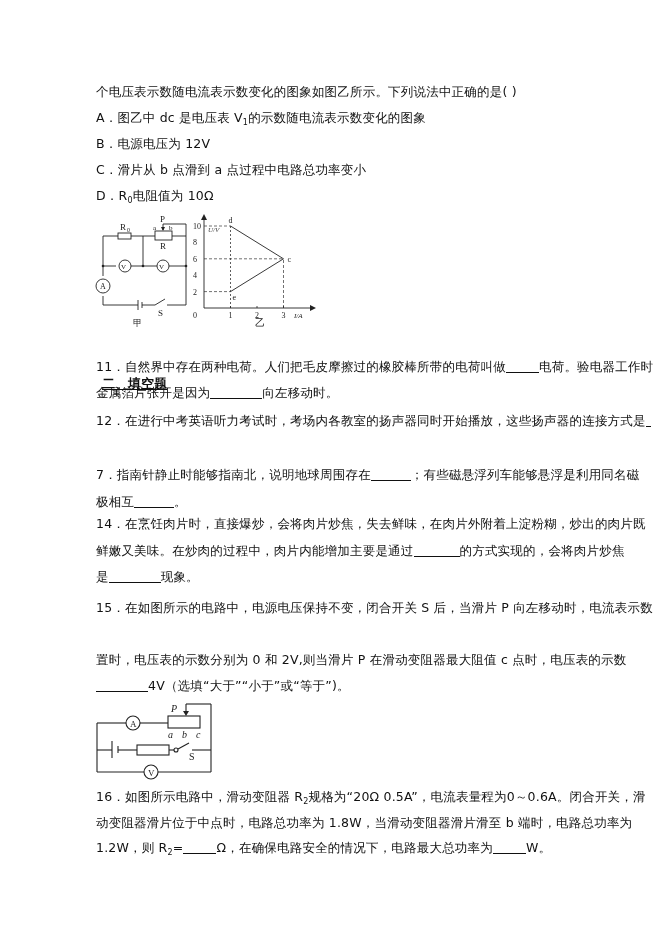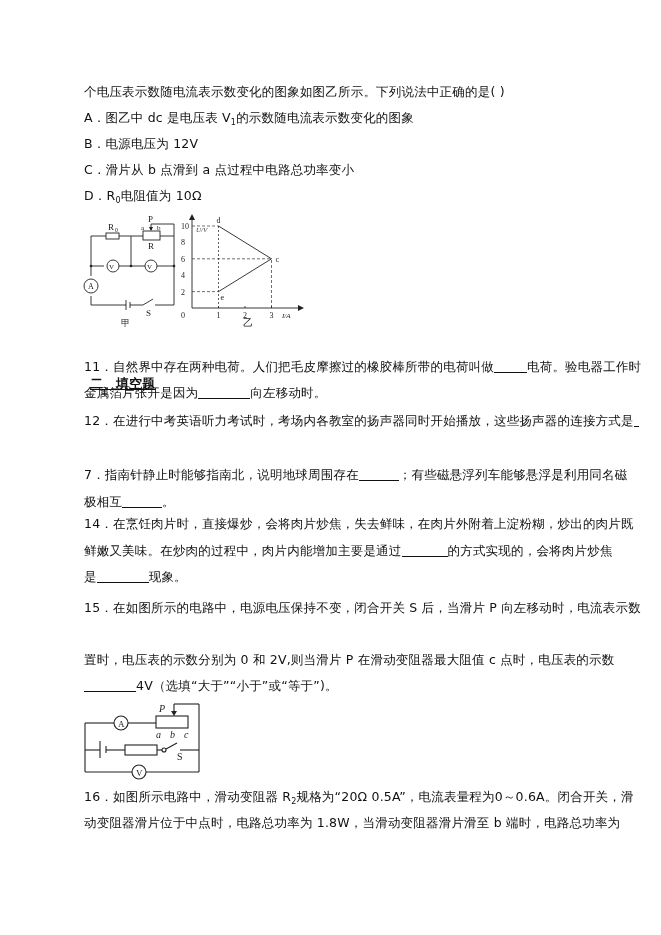--- a/index.html
+++ b/index.html
@@ -1,20 +1,20 @@
 <!DOCTYPE html>
 <html><head>
 <meta charset="utf-8">
 <style>
   html, body { margin: 0; padding: 0; background: #ffffff; }
   body {
     width: 661px; height: 935px; position: relative; overflow: hidden;
     font-family: "DejaVu Sans", sans-serif; color: #111; font-size: 12.5px;
   }
-  .page { position: absolute; left: 4px; top: 0; width: 584px; height: 935px; }
+  .page { position: absolute; left: 16px; top: 0; width: 584px; height: 935px; }
   .line { position: absolute; left: 80px; white-space: nowrap; line-height: 16px; letter-spacing: 0.2px; }
   .sub { font-size: 8px; vertical-align: -3px; }
   .blank { display: inline-block; border-bottom: 1px solid #111; height: 12px; vertical-align: -2px; }
   .b4 { width: 26px; }
   .b5 { width: 33px; }
   .b6 { width: 40px; }
   .b7 { width: 46px; }
   .b8 { width: 52px; }
   .b1 { width: 5px; }
   .section-title { position: absolute; left: 86px; top: 335px; font-weight: bold; font-size: 13px; text-decoration: underline; margin-top: 40px; }
@@ -166,14 +166,15 @@
       <text x="77" y="40">a</text>
       <text x="91" y="40">b</text>
       <text x="105" y="40">c</text>
       <text x="98" y="62" font-style="normal">S</text>
       <text x="57" y="78" font-style="normal" font-size="9">V</text>
     </g>
   </svg>
 
   <div class="line" style="top:789px"><span>16．如图所示电路中，滑动变阻器 R</span><span class="sub">2</span><span>规格为“20Ω   0.5A”，电流表量程为0～0.6A。闭合开关，滑</span></div>
   <div class="line" style="top:815px">动变阻器滑片位于中点时，电路总功率为 1.8W，当滑动变阻器滑片滑至 b 端时，电路总功率为</div>
+  <div class="line" style="top:840px"><span>1.2W，则 R</span><span class="sub">2</span><span>=</span><span class="blank b5"></span><span>Ω，在确保电路安全的情况下，电路最大总功率为</span><span class="blank b5"></span><span>W。</span></div>
 
 </div>
 
 </body></html>

